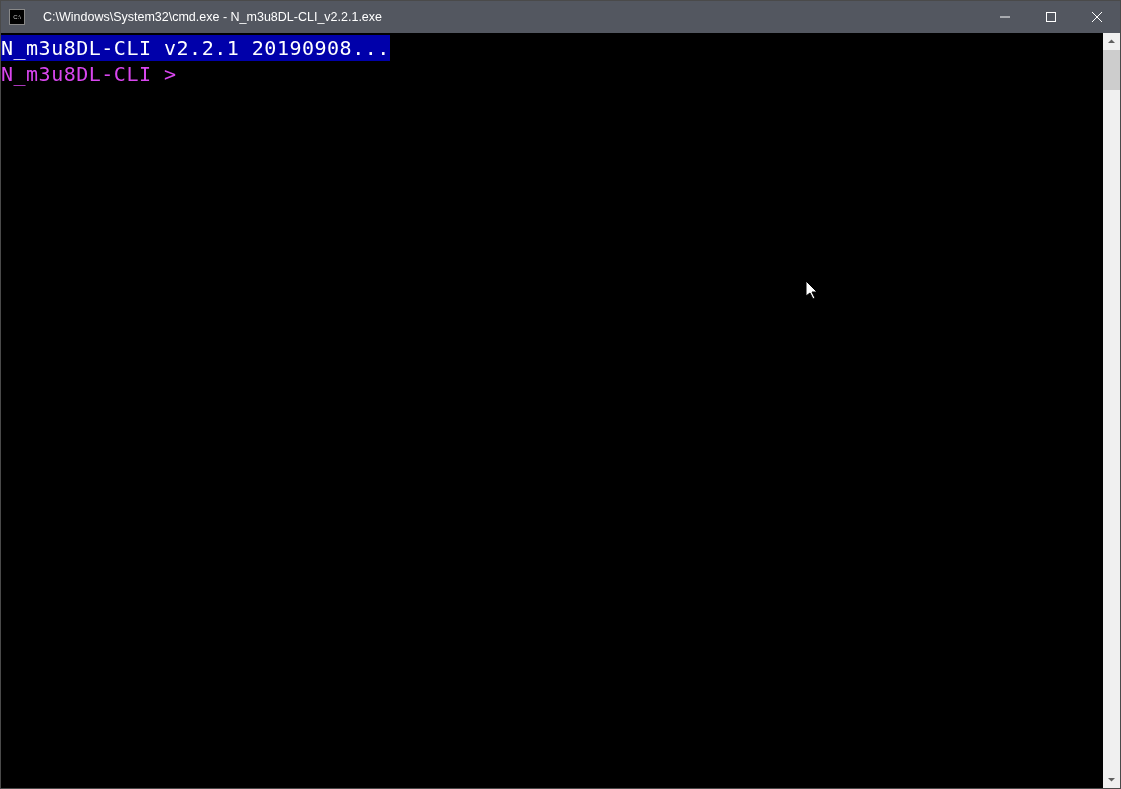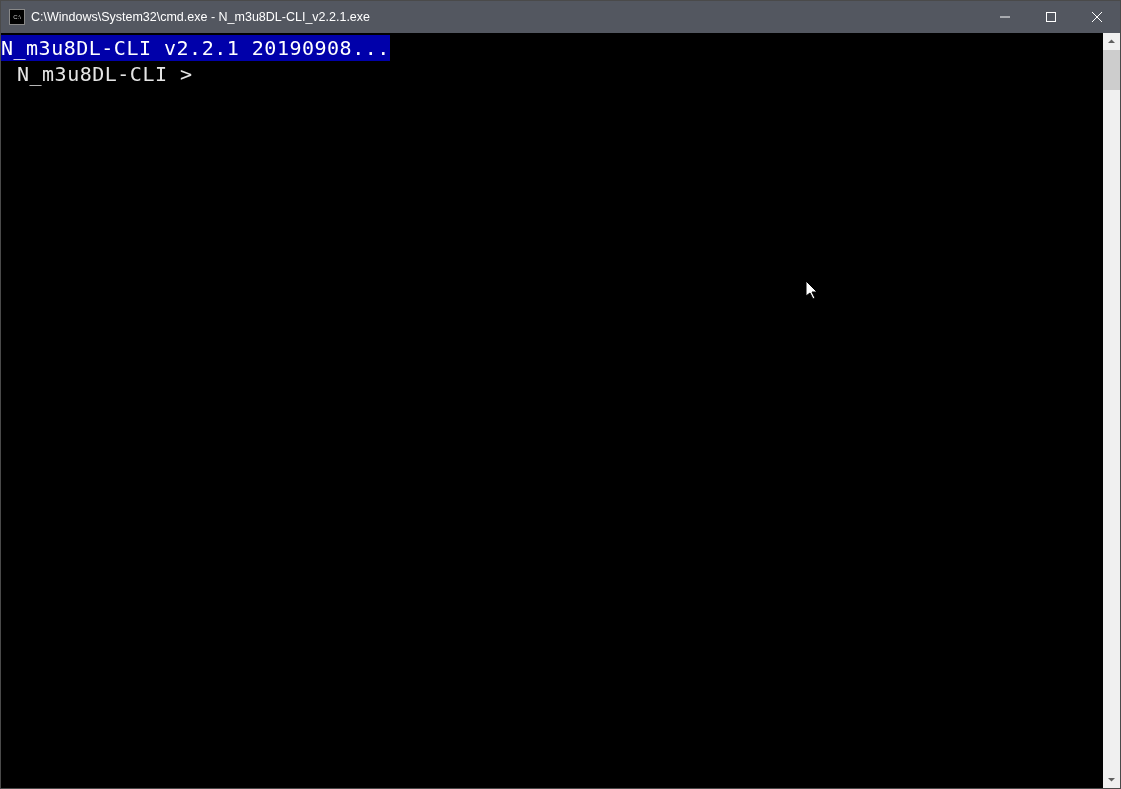--- a/index.html
+++ b/index.html
@@ -22,20 +22,21 @@
       display: flex;
       flex-direction: column;
       background: #000;
     }
     .titlebar {
       height: 32px;
       background: #535760;
       display: flex;
       align-items: center;
       flex-shrink: 0;
+      gap: 12px;
     }
     .titlebar-icon {
       width: 16px;
       height: 16px;
       margin-left: 8px;
       background: #000;
       border: 1px solid #888;
       display: flex;
       align-items: center;
       justify-content: center;
@@ -96,22 +97,21 @@
     }
     .banner {
       background: #0000aa;
       color: #ffffff;
       display: inline-block;
     }
     .status {
       color: #bfa9a0;
     }
     .prompt {
-      color: #e5e5e5;
-      padding-left: 16px;
+      color: #d946ef;
     }
     .scrollbar {
       width: 17px;
       background: #f0f0f0;
       display: flex;
       flex-direction: column;
     }
     .scroll-btn {
       height: 17px;
       background: #f0f0f0;

